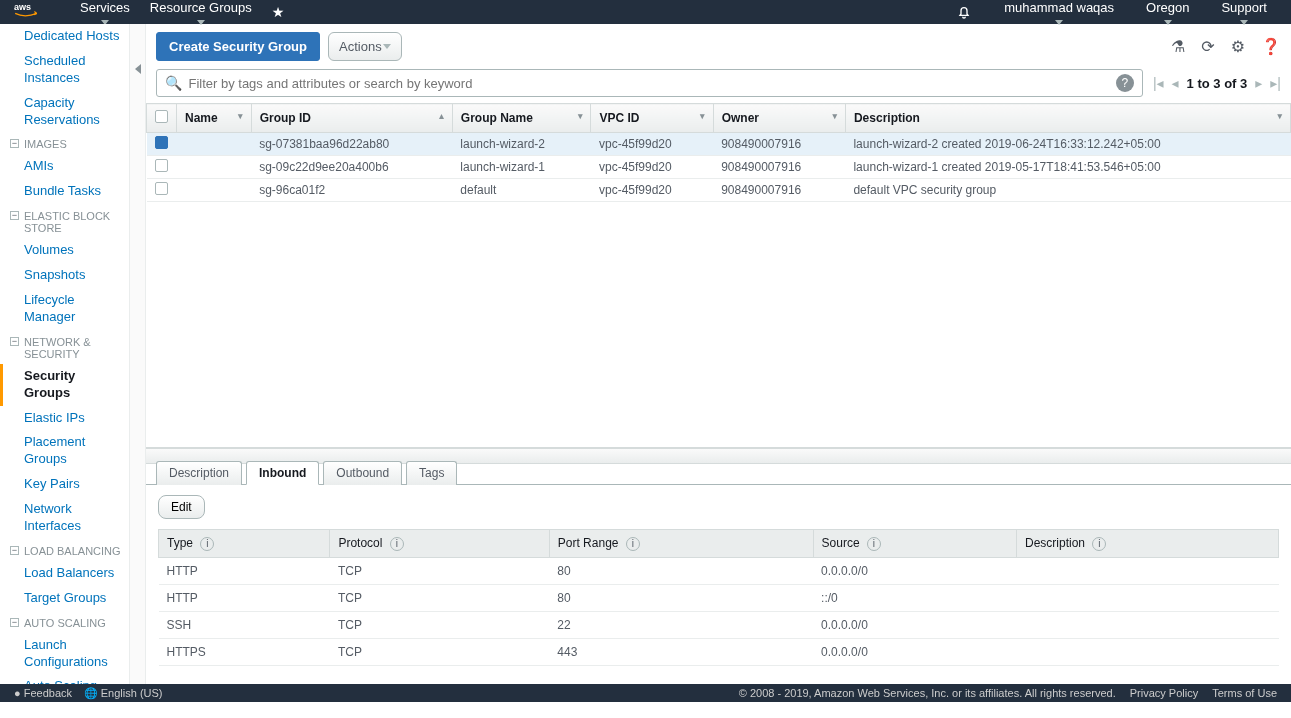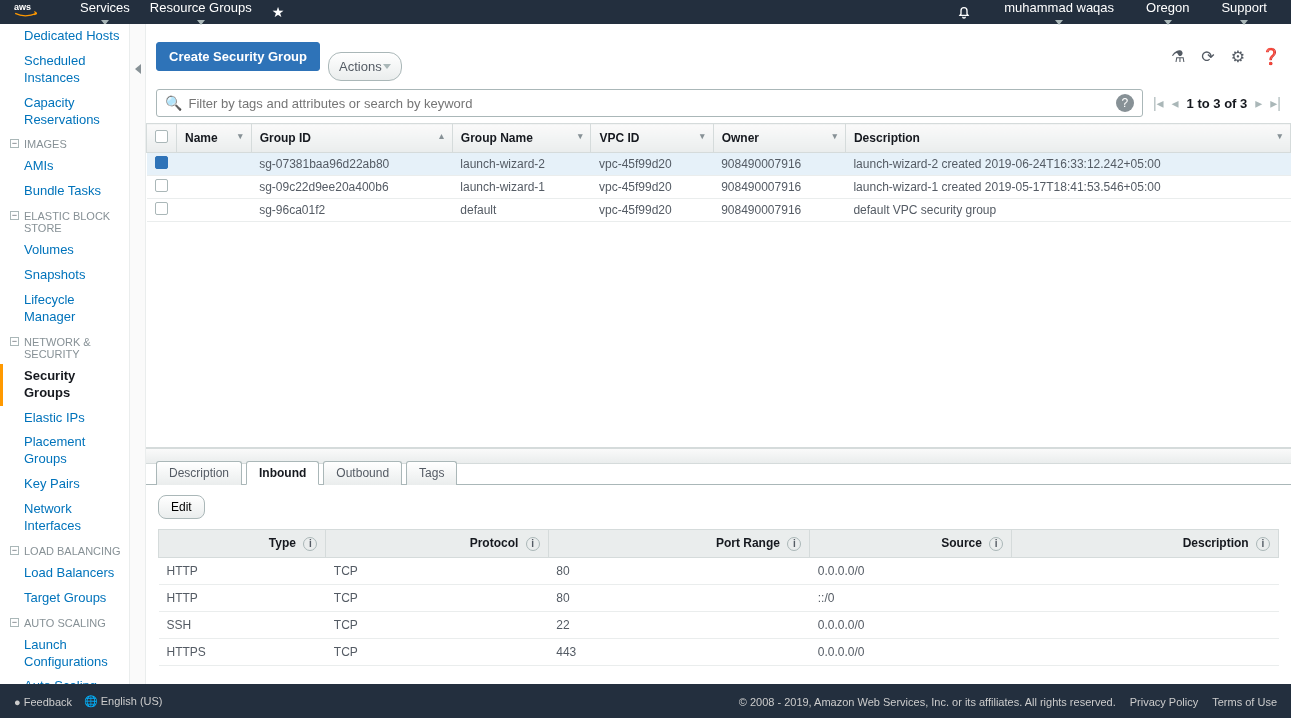--- a/index.html
+++ b/index.html
@@ -24,21 +24,21 @@
 .side-toggle { position:absolute; left:10px; top:7px; width:9px; height:9px; border:1px solid #aab7b8; font-size:9px; line-height:7px; text-align:center; color:#545b64; cursor:pointer;}
 .side-item { font-size: 13px; color: #0073bb; padding: 4px 4px 4px 24px; cursor: pointer; line-height:1.3;}
 .side-item.active { color: #16191f; font-weight: bold; border-left: 3px solid #ff9900; padding-left: 21px; }
 
 .collapse-tab { width: 16px; background: #fafafa; border-right: 1px solid #eaeded; display:flex; align-items:flex-start; justify-content:center; padding-top:40px;}
 .collapse-tab .caret-left{ width:0;height:0;border-top:5px solid transparent;border-bottom:5px solid transparent;border-right:6px solid #879196; cursor:pointer;}
 
 .content { flex: 1; display: flex; flex-direction: column; background:#fff; overflow:hidden;}
 .toolbar { display:flex; align-items:center; padding:8px 10px; gap:8px;}
 .btn-primary { background:#2e73b8; color:#fff; border:1px solid #2e73b8; border-radius:3px; padding:6px 12px; font-size:13px; font-weight:bold; cursor:pointer;}
-.btn-secondary { background:linear-gradient(#fff,#eaeded); color:#545b64; border:1px solid #aab7b8; border-radius:13px; padding:6px 10px; font-size:13px; cursor:pointer; display:flex;align-items:center;gap:1px;margin-top:20px;}
+.btn-secondary { background:linear-gradient(#fff,#eaeded); color:#545b64; border:1px solid #aab7b8; border-radius:6px; padding:6px 10px; font-size:13px; cursor:pointer; display:flex;align-items:center;gap:1px;}
 .toolbar .tool-icons{margin-left:auto;display:flex;gap:16px;color:#545b64;}
 .tool-icons span{cursor:pointer;font-size:16px;}
 
 .search-row{display:flex;align-items:center;padding:0 10px 6px;gap:10px;}
 .search-wrap{flex:1;display:flex;align-items:center;border:1px solid #aab7b8;border-radius:3px;padding:4px 8px;gap:6px;background:#fff;}
 .search-wrap input{flex:1;border:none;outline:none;font-size:13px;color:#545b64;background:transparent;}
 .search-glyph{color:#879196;font-size:14px;}
 .help-circle{width:18px;height:18px;border-radius:50%;background:#879196;color:#fff;font-size:12px;display:inline-flex;align-items:center;justify-content:center;}
 .pager{display:flex;align-items:center;gap:8px;color:#545b64;font-size:13px;}
 .pager .nav{color:#aab7b8;cursor:pointer;font-size:14px;}
@@ -55,25 +55,25 @@
 .hsplit{height:16px;background:linear-gradient(#fafafa,#eaeded);border-top:1px solid #d5dbdb;border-bottom:1px solid #d5dbdb;}
 
 
 .tabs-row{display:flex;gap:4px;padding:0 10px;margin-top:-4px;}
 .tab{background:linear-gradient(#fff,#eaeded);border:1px solid #aab7b8;border-bottom:none;padding:4px 12px;font-size:12px;color:#545b64;border-radius:3px 3px 0 0;cursor:pointer;position:relative;top:1px;}
 .tab.active{background:#fff;font-weight:bold;color:#16191f;border-bottom:1px solid #fff;}
 
 .detail-pane{flex:0 0 200px;overflow:auto;border-top:1px solid #aab7b8;padding:10px 12px;}
 .btn-edit{background:linear-gradient(#fff,#eaeded);border:1px solid #aab7b8;border-radius:8px;padding:4px 12px;font-size:12px;cursor:pointer;margin-bottom:10px;}
 table.rules{width:100%;border-collapse:collapse;font-size:12px;}
-table.rules th{background:#eaeded;border:1px solid #d5dbdb;padding:6px 8px;text-align:right;font-weight:bold;}
+table.rules th{background:#eaeded;border:1px solid #d5dbdb;padding:6px 8px;text-align:left;font-weight:normal;}
 table.rules th .i{display:inline-flex;width:14px;height:14px;border:1px solid #aab7b8;border-radius:50%;font-size:10px;align-items:center;justify-content:center;margin-left:4px;color:#545b64;}
 table.rules td{padding:6px 8px;border-bottom:1px solid #eaeded;color:#545b64;}
 
-.footer{height:35px;background:#232f3e;color:#ccc;font-size:11px;display:flex;align-items:center;padding:0 14px;gap:12px;}
+.footer{height:18px;background:#232f3e;color:#ccc;font-size:11px;display:flex;align-items:center;padding:0 14px;gap:12px;}
 .footer .right{margin-left:auto;display:flex;gap:14px;}
 .footer a{color:#ccc;}
 </style>
 </head>
 <body>
 
 <div class="top-nav">
   <div class="logo">
     <svg viewBox="0 0 60 36">
         <text x="0" y="16" fill="#fff" font-size="15" font-weight="bold">aws</text>

